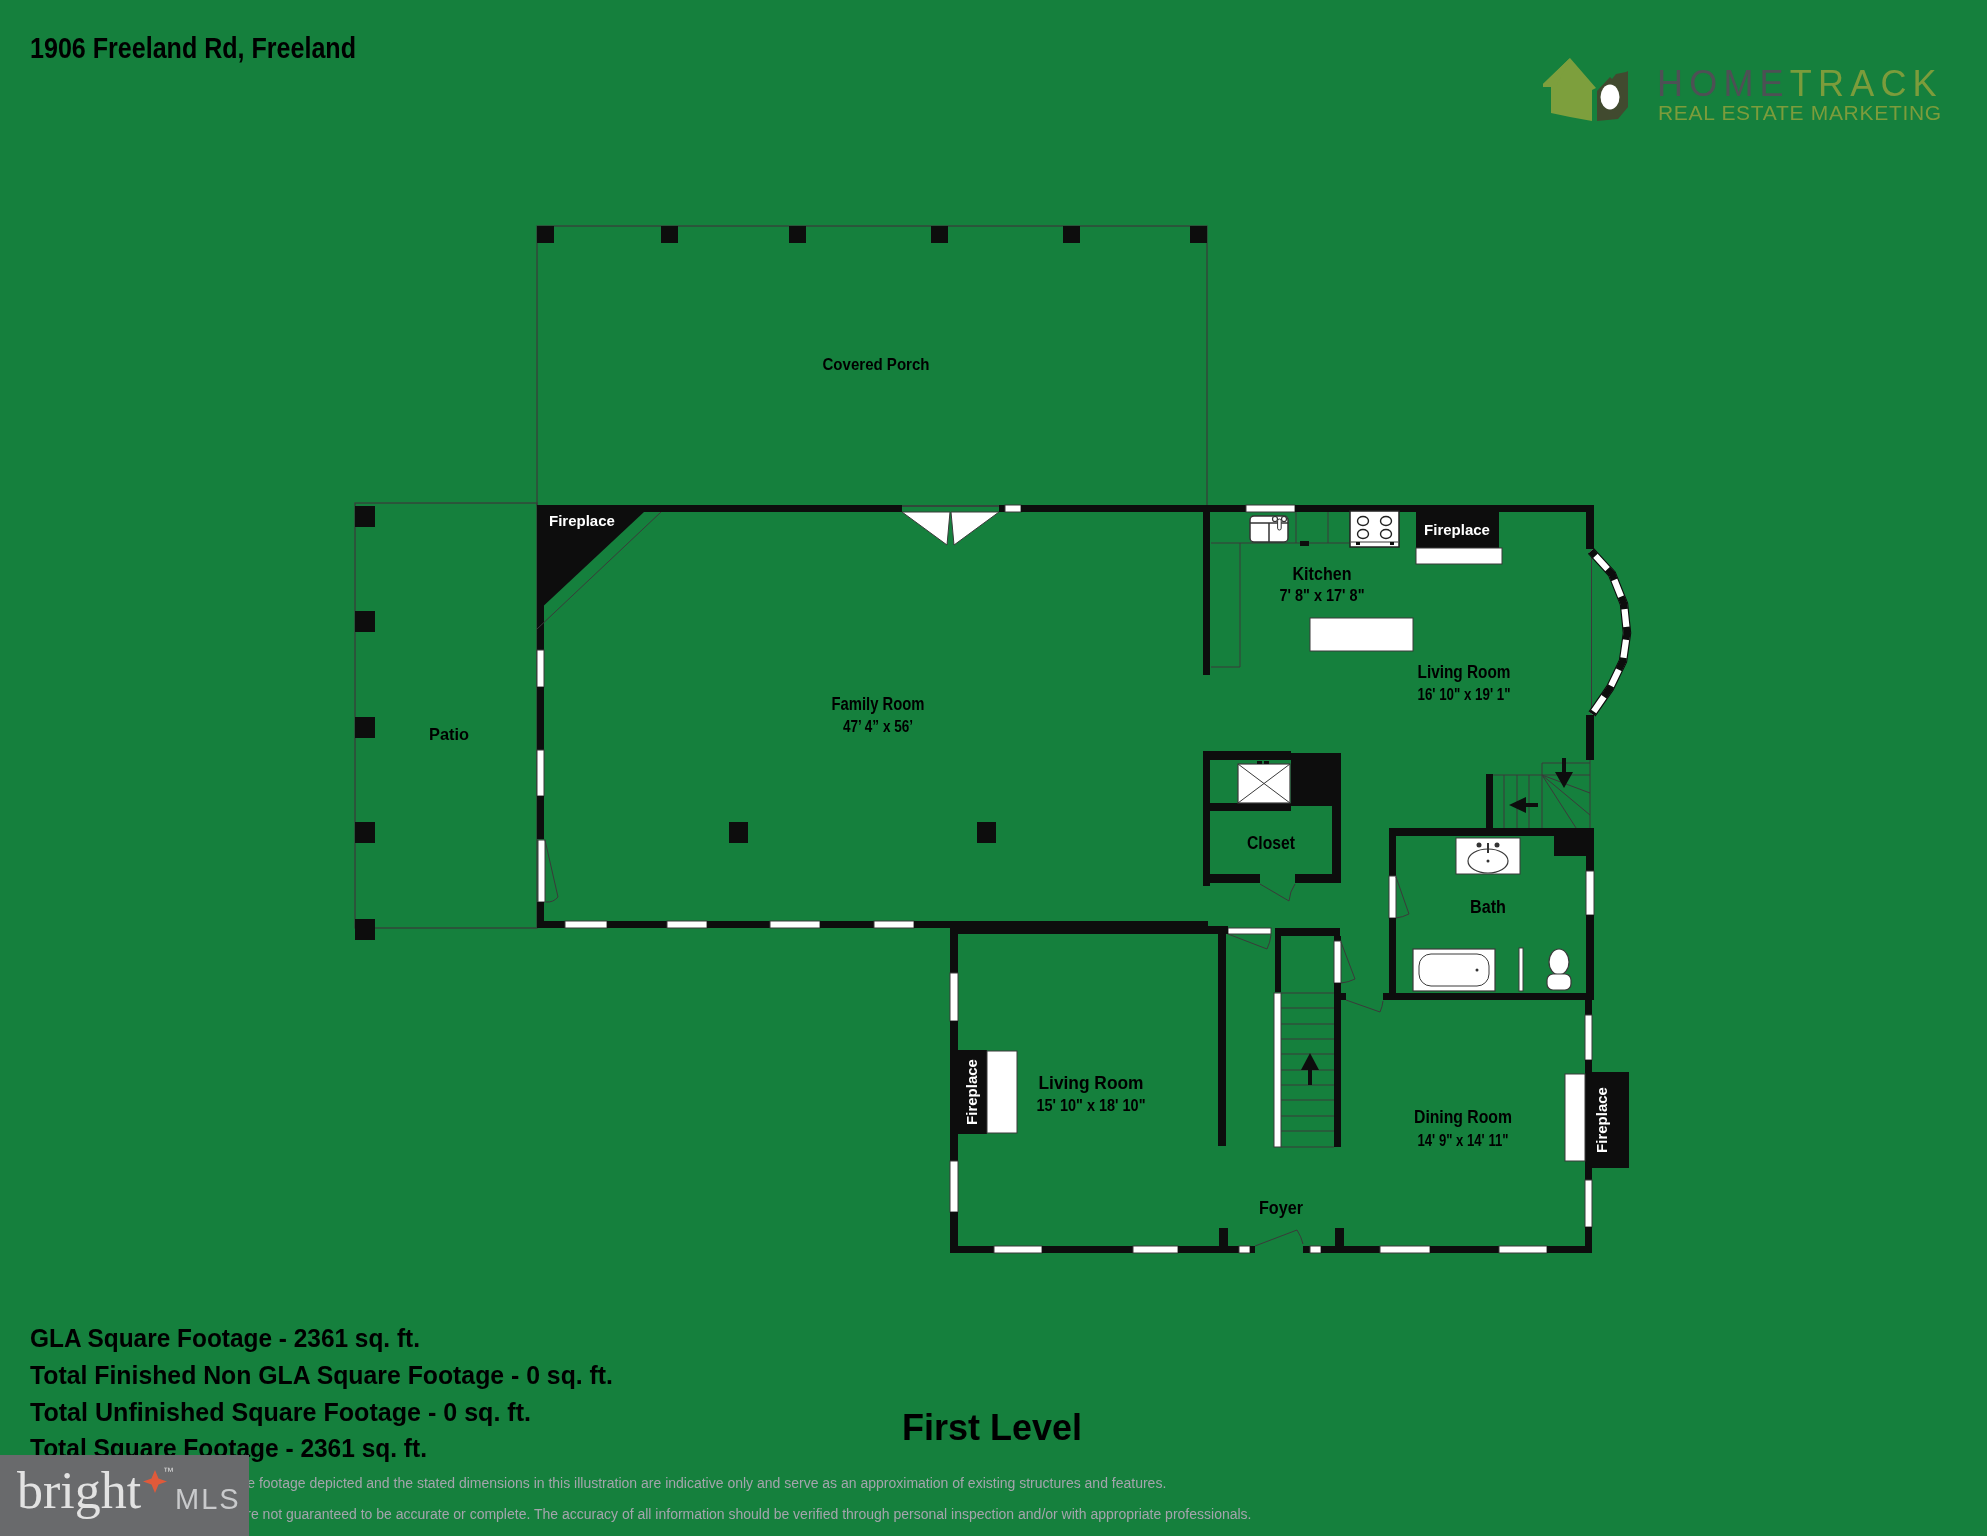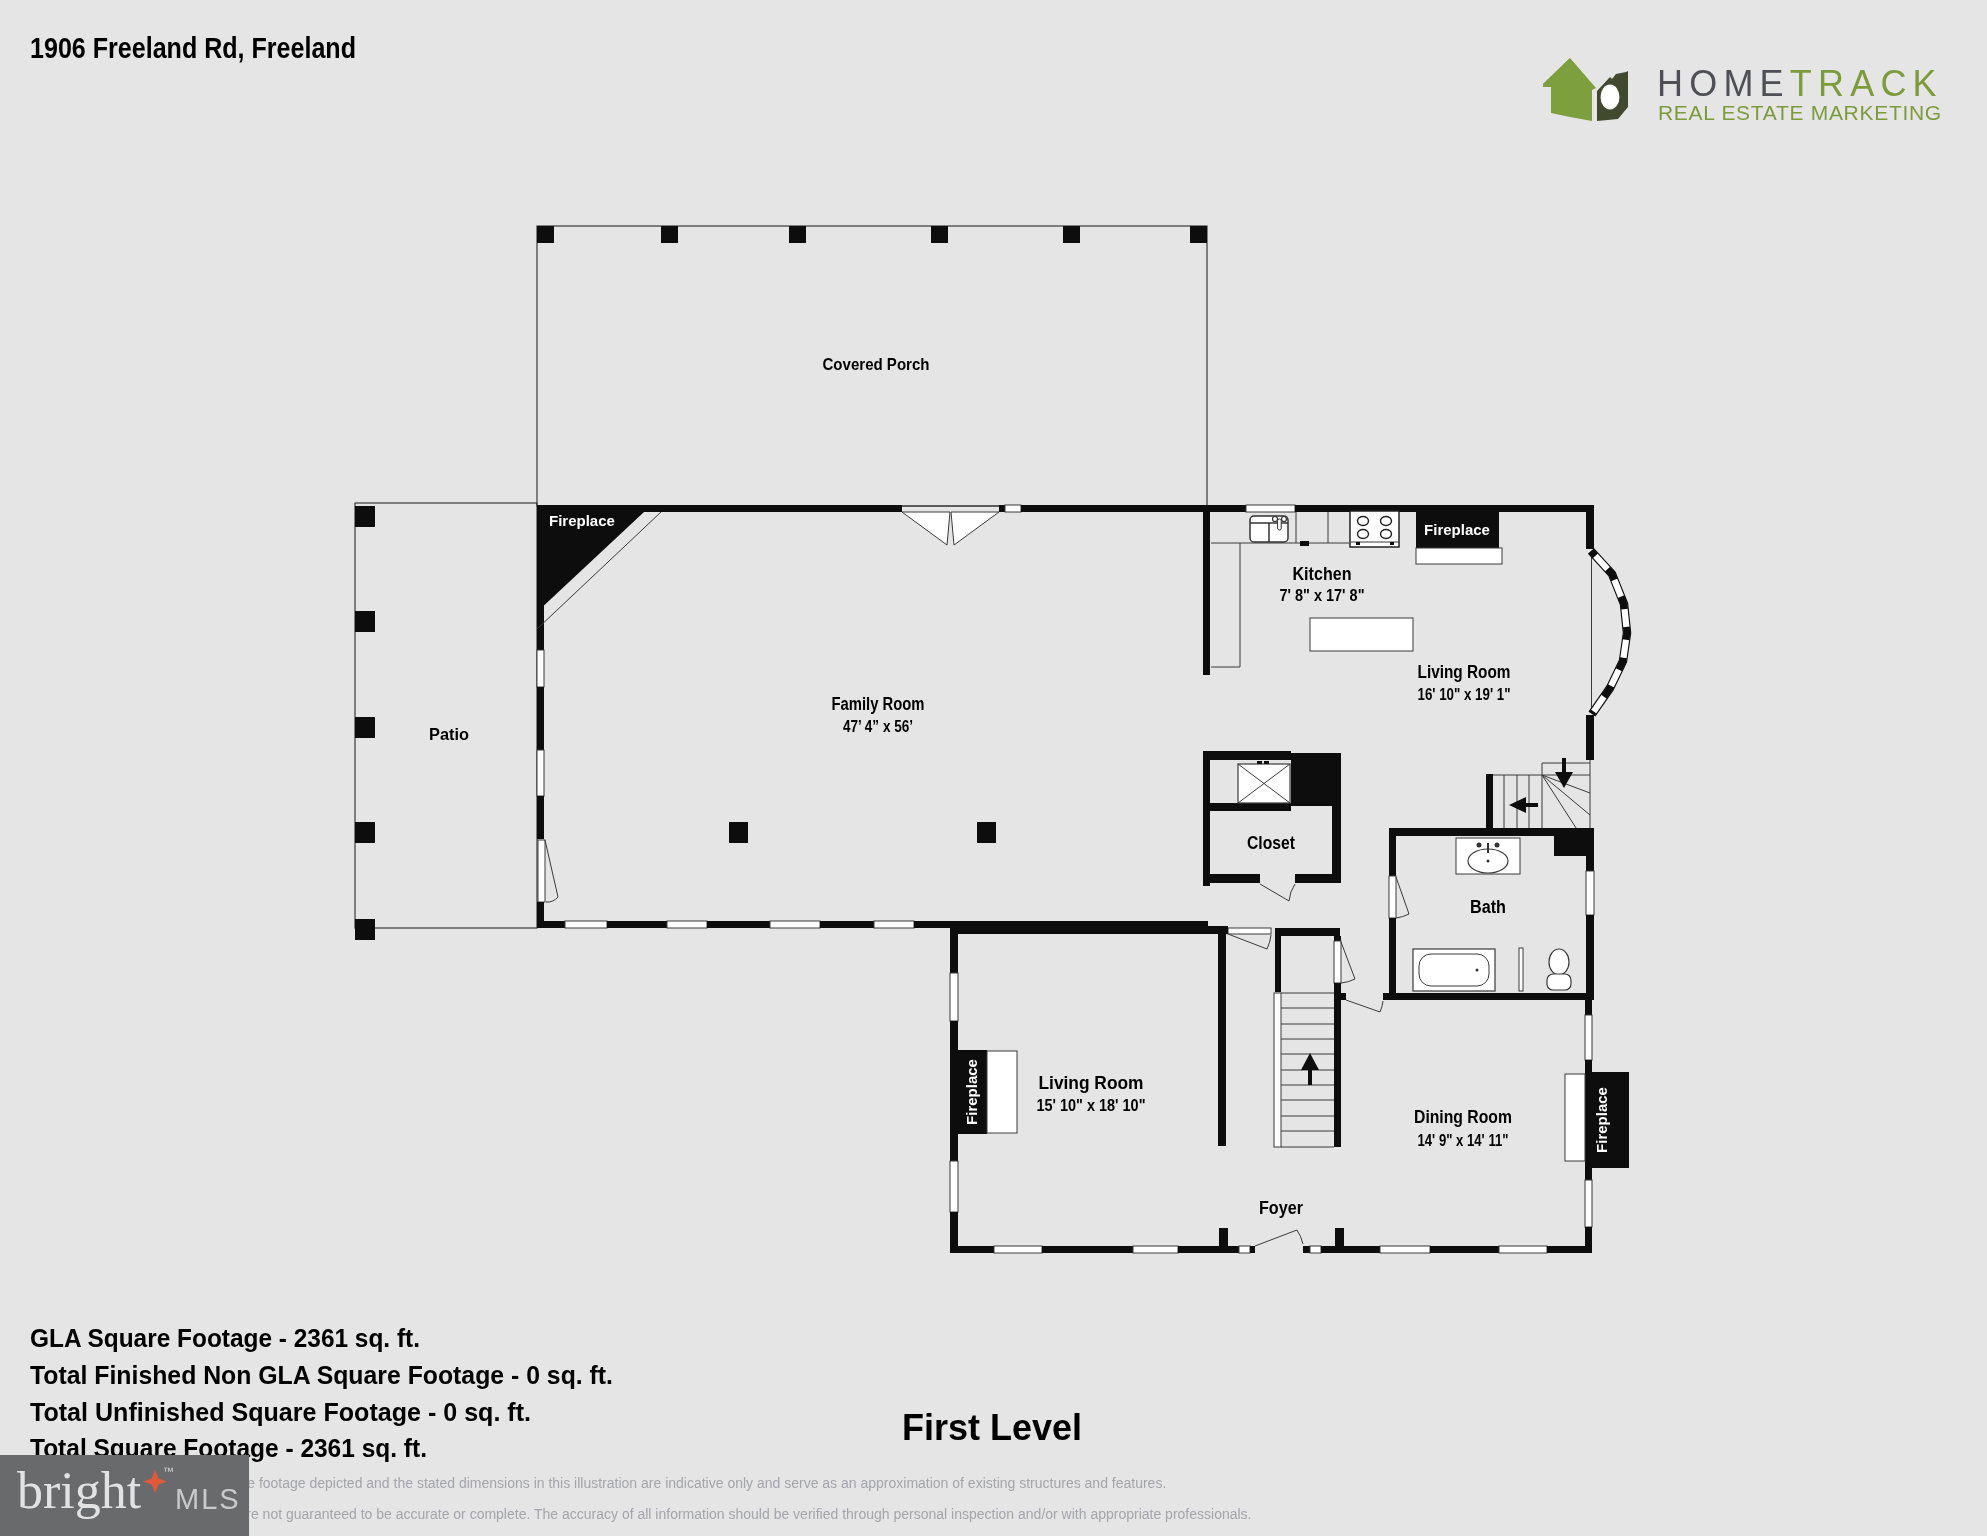--- a/index.html
+++ b/index.html
@@ -1,16 +1,16 @@
 <!DOCTYPE html>
 <html><head>
 <meta charset="utf-8">
 <style>
   html,body{margin:0;padding:0;background:#ffffff;}
-  .page{position:relative;width:1987px;height:1536px;background:#e5e5e5;overflow:hidden;}
+  .page{position:relative;width:1987px;height:1536px;background:#15803d;overflow:hidden;}
   svg{position:absolute;top:0;left:0;}
   text{font-family:"Liberation Sans",sans-serif;}
 </style>
 </head>
 <body>
 <div class="page">
 <svg width="1987" height="1536" viewBox="0 0 1987 1536">
 
 <text x="30" y="58" font-size="30" font-weight="bold" textLength="326" lengthAdjust="spacingAndGlyphs">1906 Freeland Rd, Freeland</text>
 

